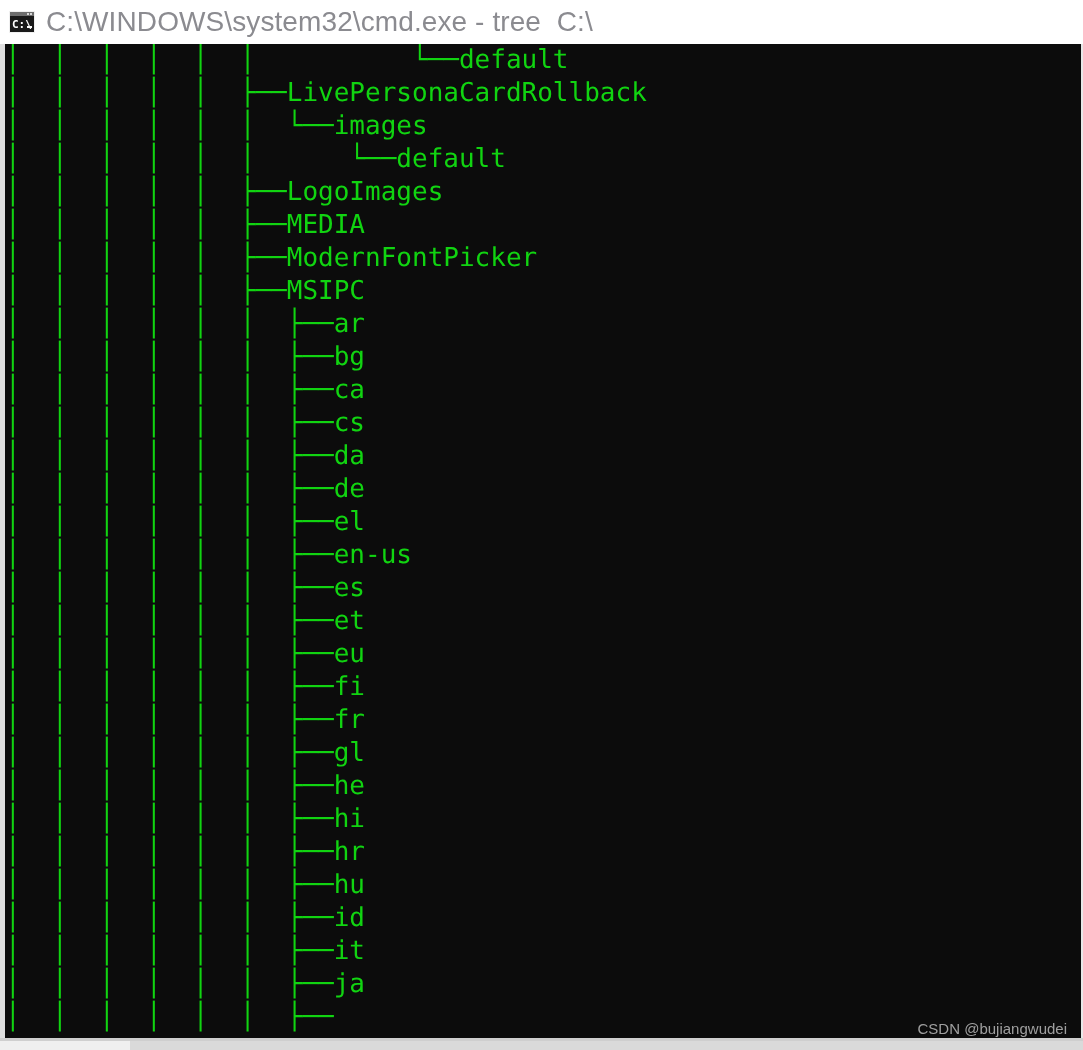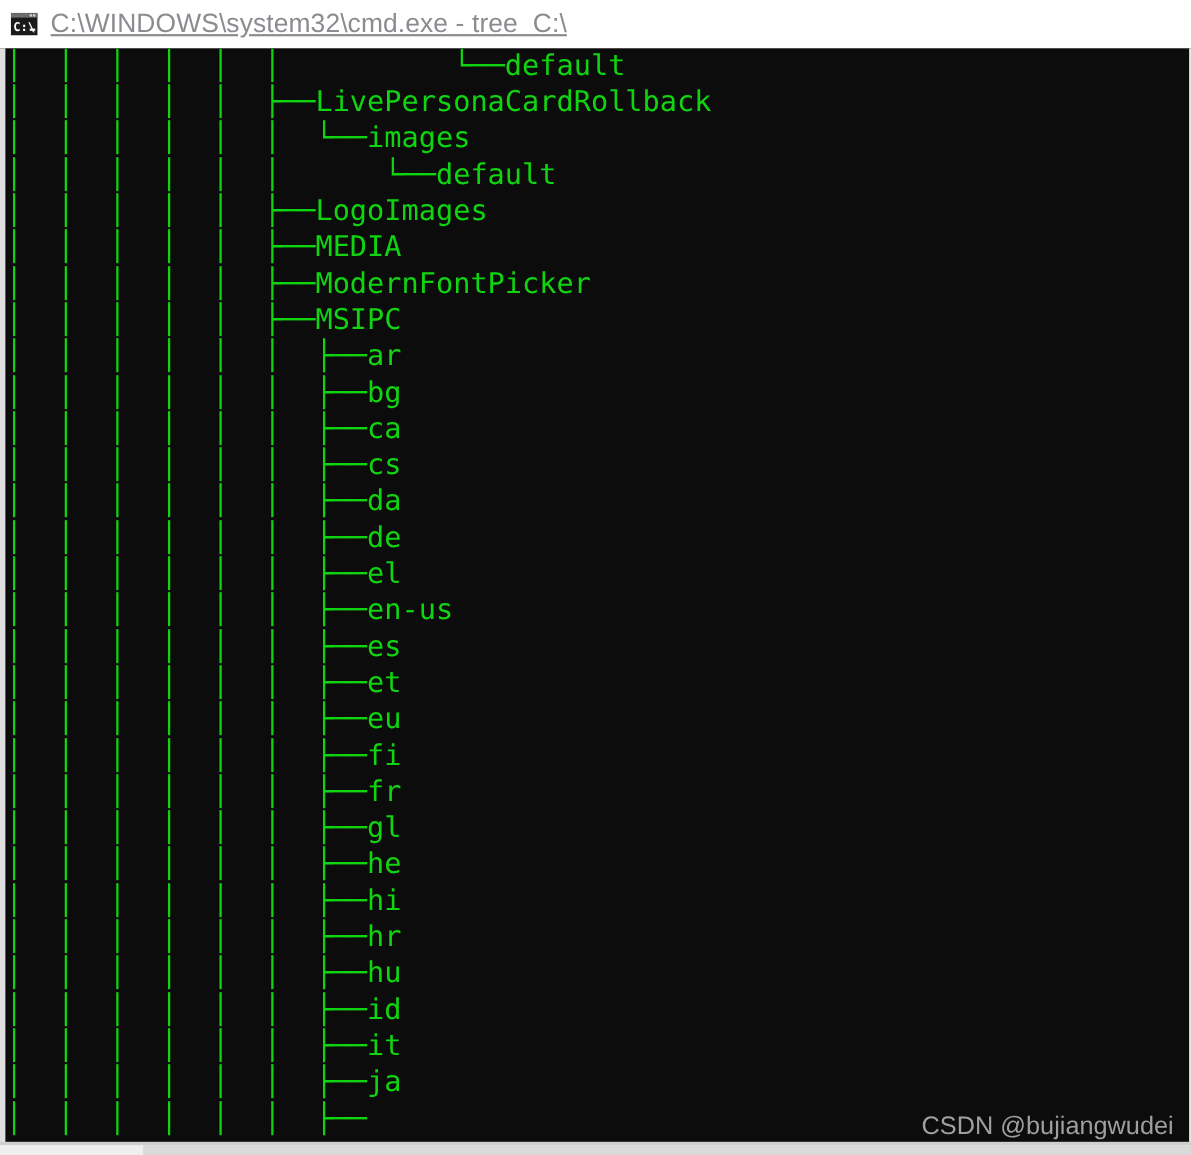--- a/index.html
+++ b/index.html
@@ -37,25 +37,24 @@
   }
   .app-icon {
     width: 26px;
     height: 22px;
     flex: 0 0 auto;
     margin-right: 11px;
     position: relative;
   }
   .titlebar-title {
     color: #8b8b90;
-    font-size: 24px;
+    font-size: 28px;
     font-family: "Liberation Sans", sans-serif;
     letter-spacing: 0.1px;
     white-space: pre;
-    text-decoration: underline;
   }
 
   
   .console {
     position: absolute;
     left: 0;
     top: 44px;
     width: 1083px;
     height: 997px;
     background: #0c0c0c;
@@ -87,21 +86,21 @@
     white-space: pre;
     text-rendering: geometricPrecision;
   }
 
   
   .watermark {
     position: absolute;
     right: 14px;
     bottom: 4px;
     color: #b9b9b9;
-    font-size: 23px;
+    font-size: 15px;
     font-family: "Liberation Sans", sans-serif;
     opacity: 0.85;
     white-space: pre;
     text-align: center;
   }
 
   
   .bottom-strip {
     position: absolute;
     left: 0;

